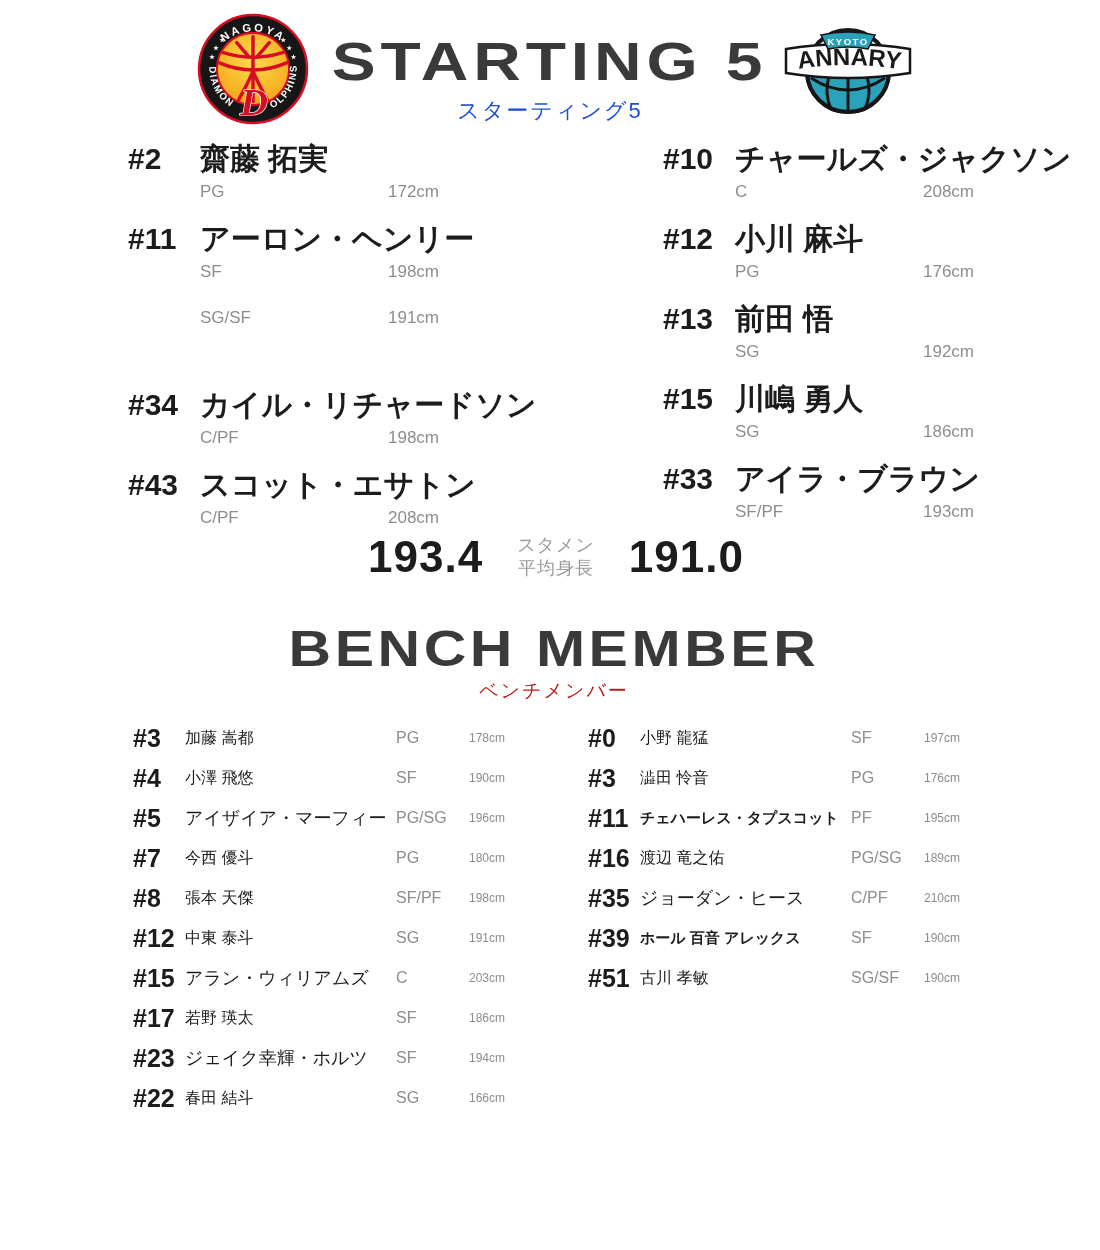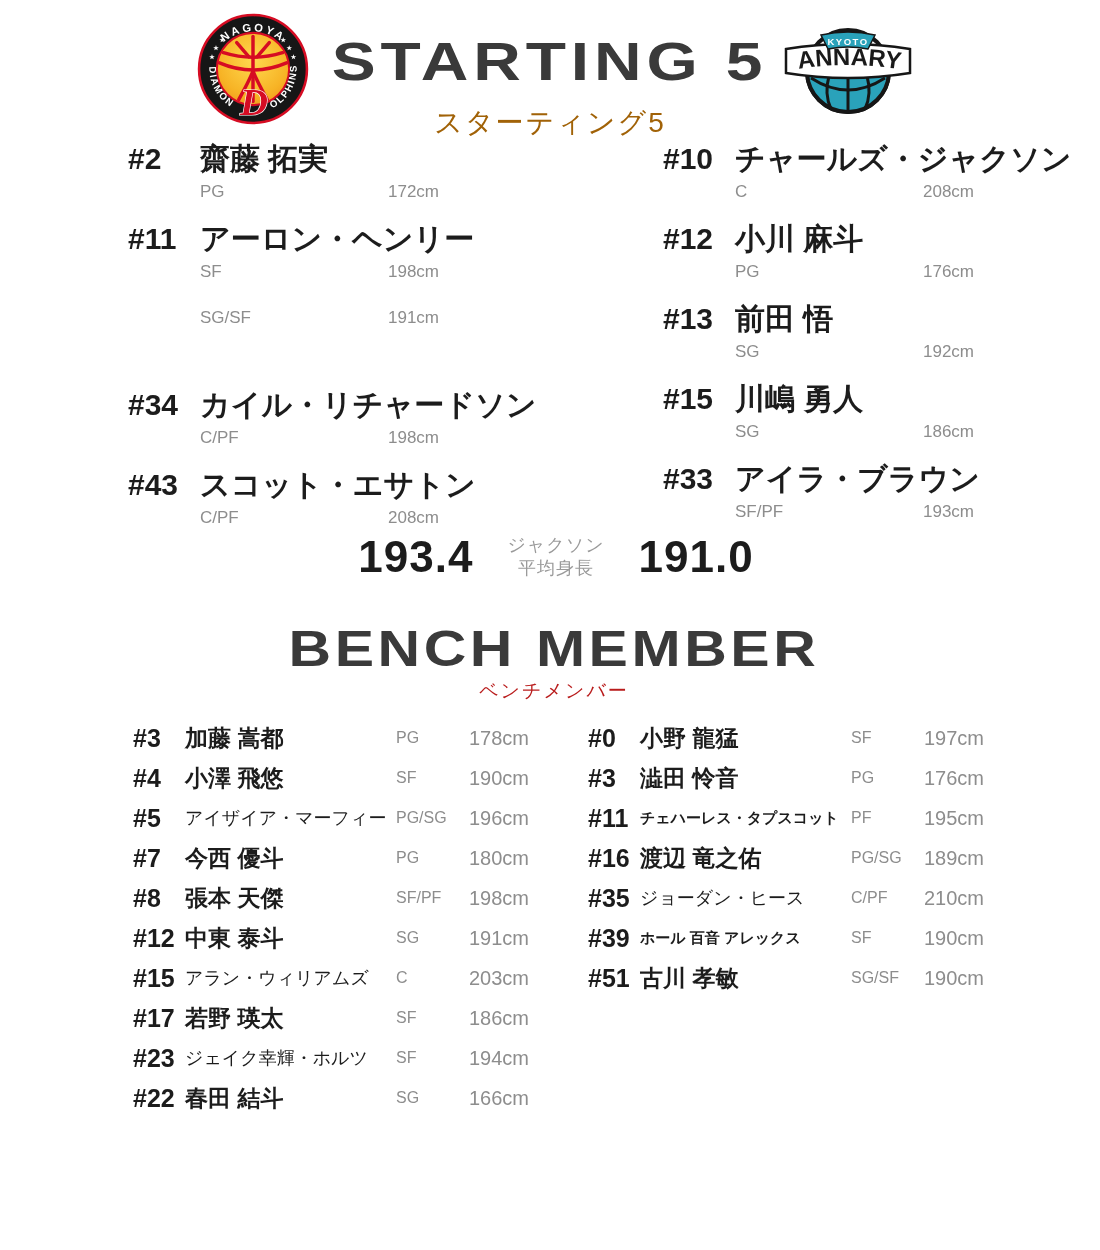--- a/index.html
+++ b/index.html
@@ -9,21 +9,21 @@
   }
   
   .logo-home{position:absolute;left:196px;top:12px;width:114px;height:114px;}
   .logo-away{position:absolute;left:784px;top:16px;width:128px;height:106px;}
   .header-titles{position:absolute;left:0;right:0;top:34px;text-align:center;}
   .main-title{
     display:inline-block;font-size:54px;font-weight:900;color:#3a3a3a;
     letter-spacing:4px;transform:scaleX(1.22);transform-origin:center;line-height:1;
     white-space:nowrap;
   }
-  .sub-title{margin-top:16px;font-size:28px;color:#a16207;letter-spacing:2px;}
+  .sub-title{margin-top:8px;font-size:22px;color:#1d4ed8;letter-spacing:2px;}
   
   .starting-col{position:absolute;top:142px;width:440px;}
   .starting-col.home{left:128px;}
   .starting-col.away{left:663px;}
   .s-row{height:80px;}
   .s-line1{display:flex;align-items:flex-start;font-weight:800;font-size:30px;line-height:34px;color:#1c1c1c;white-space:nowrap;}
   .s-no{width:72px;flex:none;}
   .s-line2{position:relative;margin-top:6px;height:20px;font-size:17px;color:#8d8d8d;}
   .s-pos{margin-left:72px;}
   .s-ht{position:absolute;left:260px;top:0;}
@@ -36,25 +36,25 @@
   .bench-title{
     display:inline-block;font-size:50px;font-weight:900;color:#3a3a3a;
     letter-spacing:3px;transform:scaleX(1.18);transform-origin:center;line-height:1;white-space:nowrap;
   }
   .bench-sub{margin-top:4px;font-size:19px;color:#b91c1c;letter-spacing:2px;}
   .bench-col{position:absolute;top:718px;width:410px;}
   .bench-col.home{left:133px;}
   .bench-col.away{left:588px;}
   .b-row{position:relative;height:40px;display:flex;align-items:center;}
   .b-no{width:52px;flex:none;font-size:25px;font-weight:800;color:#1c1c1c;white-space:nowrap;}
-  .b-name{font-size:23px;font-weight:700;color:#1c1c1c;white-space:nowrap;}
+  .b-name{font-size:16px;font-weight:400;color:#1c1c1c;white-space:nowrap;}
   .b-name.sm{font-size:18px;font-weight:400;}
   .b-name.xs{font-size:15px;font-weight:700;}
   .b-pos{position:absolute;left:263px;font-size:16px;color:#8d8d8d;}
-  .b-ht{position:absolute;left:336px;font-size:20px;color:#8d8d8d;}
+  .b-ht{position:absolute;left:336px;font-size:12px;color:#8d8d8d;}
 </style>
 </head>
 <body>
 
 <div class="page">
 
   <div class="logo-home">
     <svg viewBox="0 0 112 112" width="114" height="114">
       <defs>
         <radialGradient id="goldGrad" cx="50%" cy="38%" r="70%">
@@ -240,21 +240,21 @@
         <div class="s-line2">
           <span class="s-pos">SF/PF</span>
           <span class="s-ht">193cm</span>
         </div>
       </div>
     </div>
 
   <div class="avg">
     <div class="avg-num">193.4</div>
     <div class="avg-label">
-      <div>ジャクソン</div>
+      <div>スタメン</div>
       <div>平均身長</div>
     </div>
     <div class="avg-num">191.0</div>
   </div>
 
   <div class="bench-header">
     <div class="bench-title">BENCH MEMBER</div>
     <div class="bench-sub">ベンチメンバー</div>
   </div>
 

